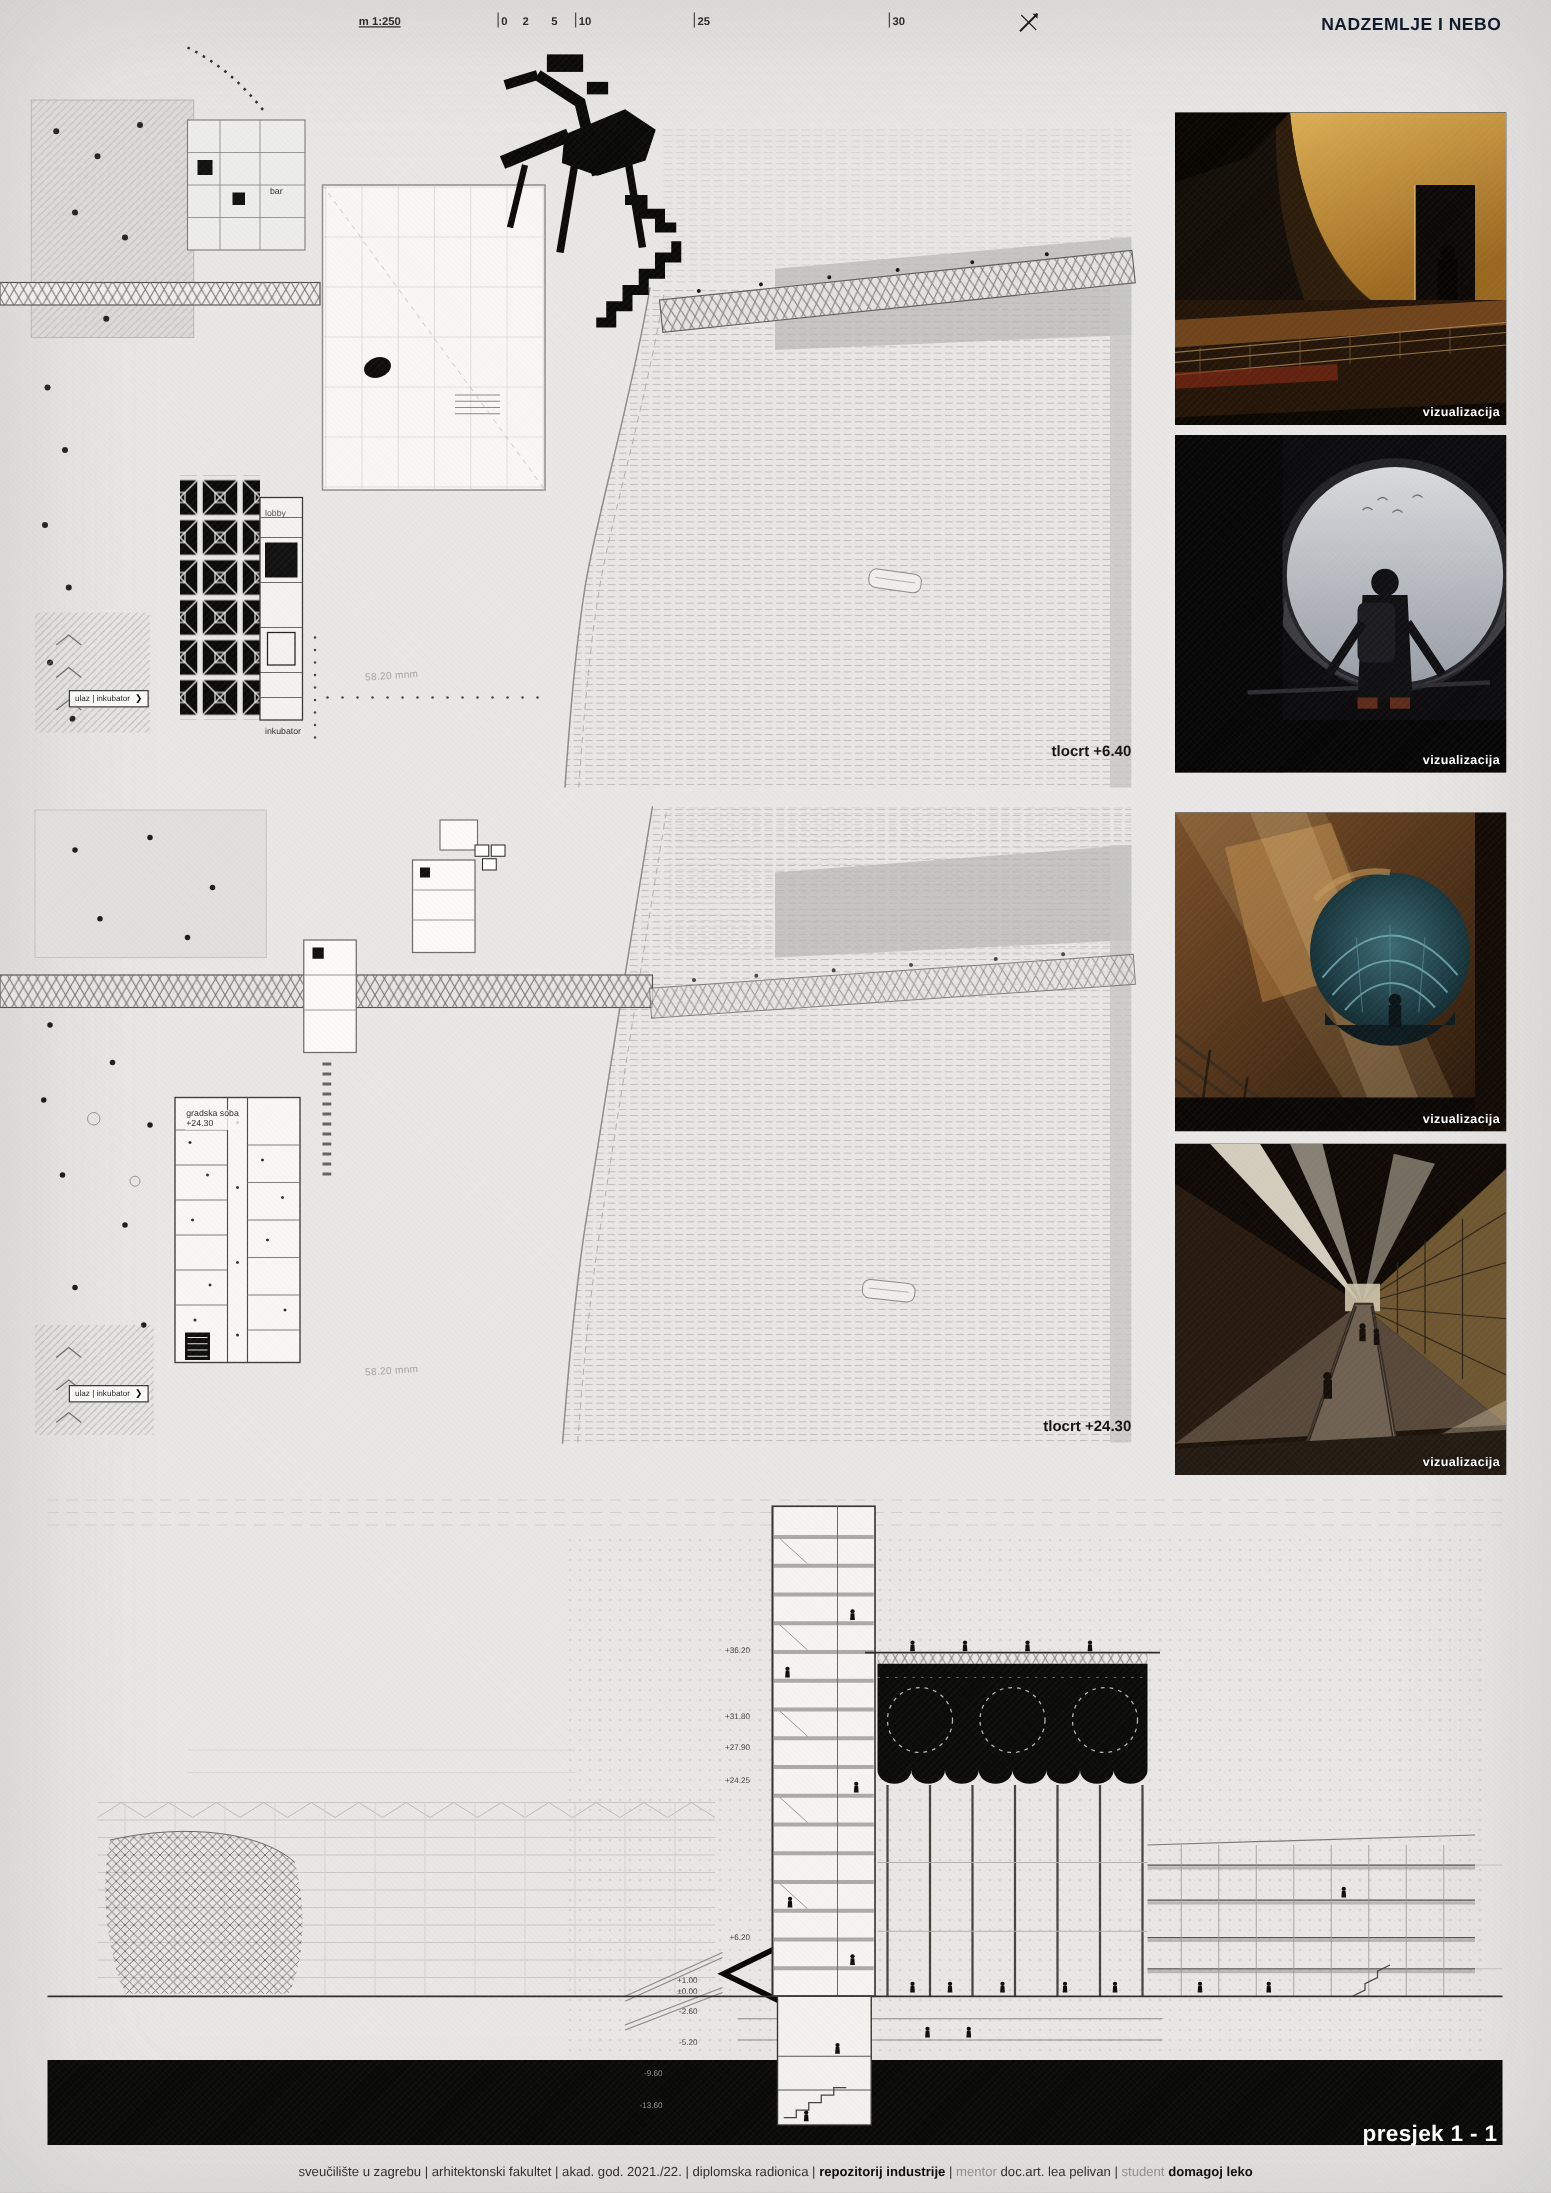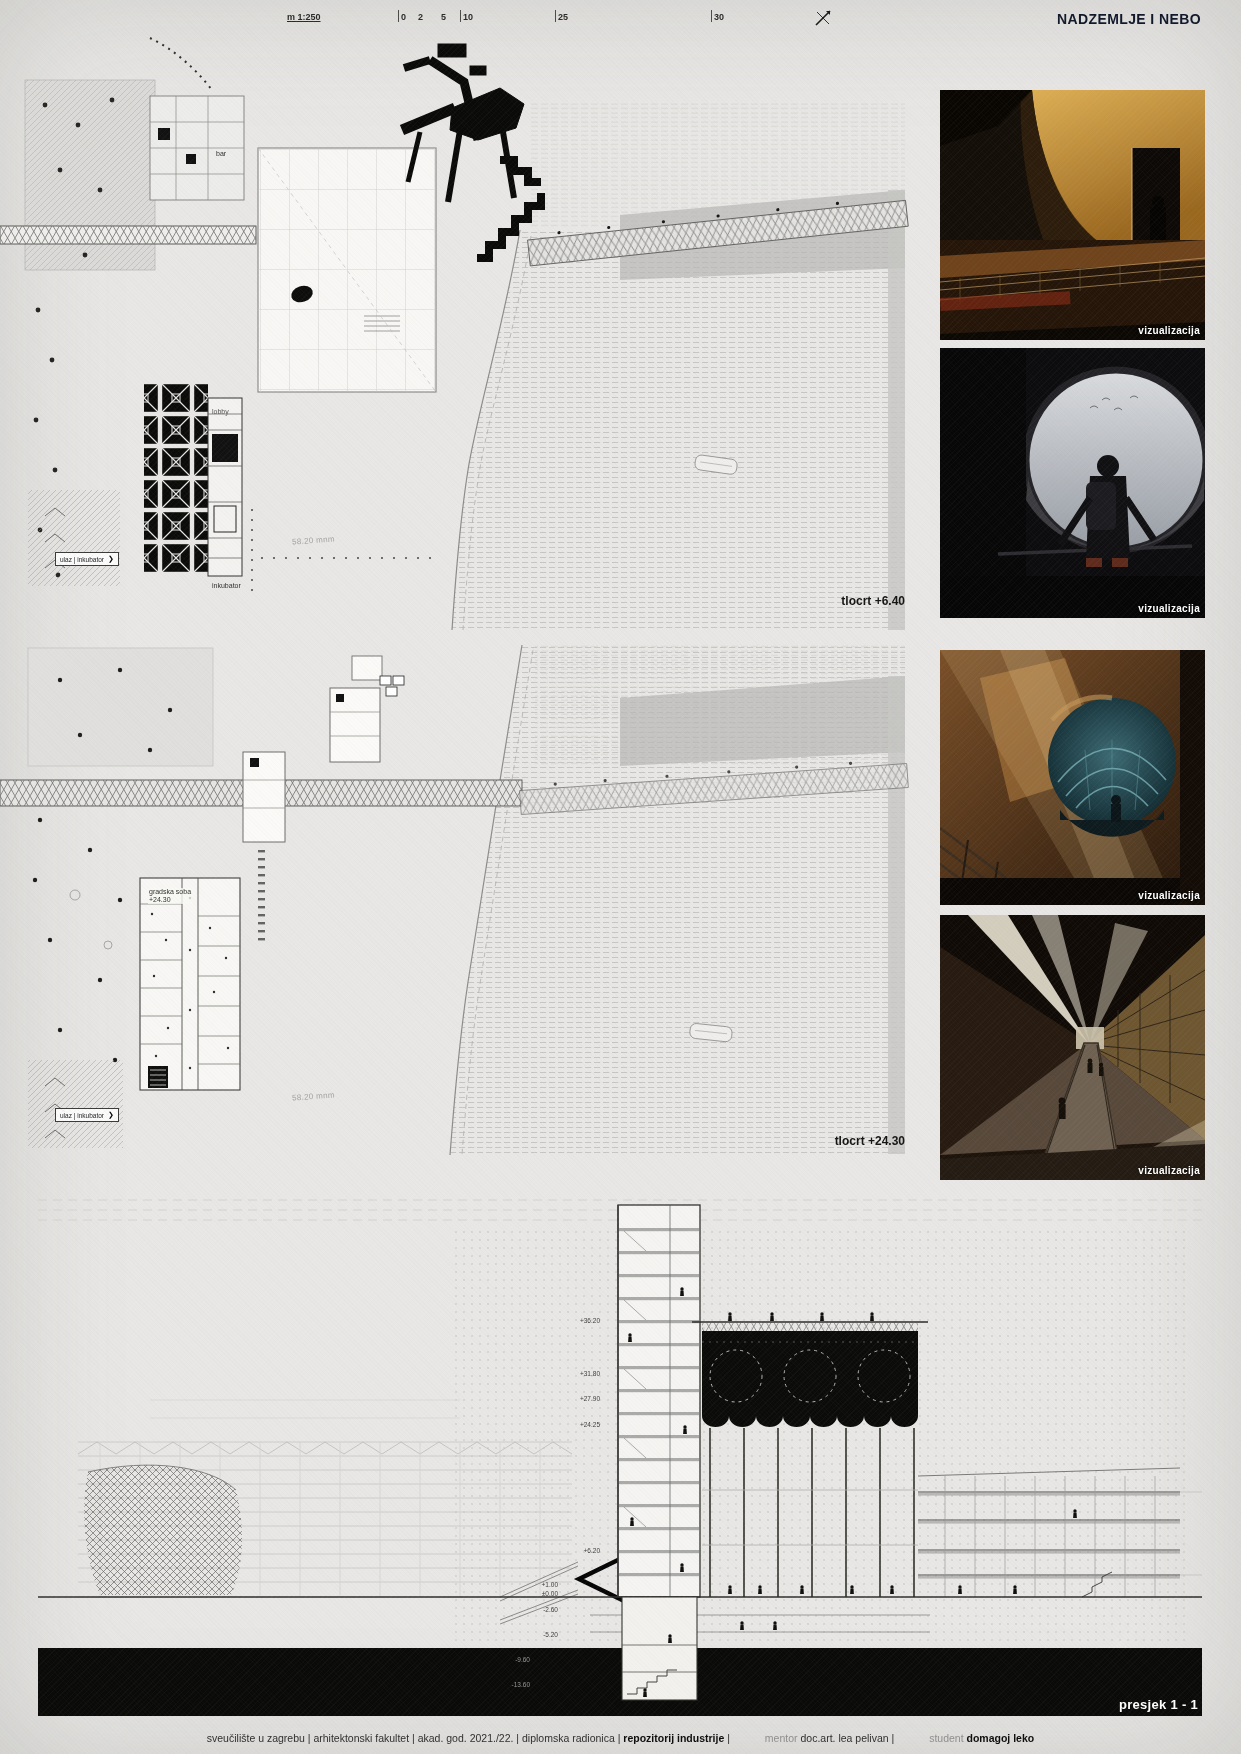--- a/index.html
+++ b/index.html
@@ -24,25 +24,25 @@
                 padding:2px 4px;color:#222;display:flex;gap:4px;align-items:center;}
   .entrance-box .arr{font-size:7px;color:#000;}
   
   .photo{left:940px;width:265px;overflow:hidden;background:#0d0c0b;}
   .photo svg{display:block;}
   .viz-caption{position:absolute;right:5px;bottom:4px;font-size:10px;font-weight:bold;color:#fff;
                text-shadow:0 0 3px rgba(0,0,0,.9);letter-spacing:.3px;}
   
   .elev{position:absolute;font-size:6.5px;color:#3c3c3a;}
   .elev-a{right:641px;} .elev-b{right:683px;} .elev-c{right:711px;color:#979694;}
-  .section-label{top:1697px;right:43px;font-size:13px;font-weight:bold;color:#fff;letter-spacing:.3px;}
+  .section-label{top:1697px;right:43px;font-size:18px;font-weight:bold;color:#fff;letter-spacing:.3px;}
   
   .footer{left:0;right:0;top:1732px;text-align:center;font-size:10.5px;color:#2e2e2c;white-space:pre-wrap;}
   .fp-bold{font-weight:bold;color:#0c0c0a;}
-  .fp-muted{color:#8f8e8c;margin-left:32px;}
+  .fp-muted{color:#8f8e8c;}
 </style>
 </head>
 <body>
 
 <div class="board">
 
   <span class="abs scale-label">m 1:250</span>
   <span class="abs tickbar" style="left:398px"></span>
   <span class="abs tick" style="left:401px">0</span>
   <span class="abs tick" style="left:418px">2</span>

